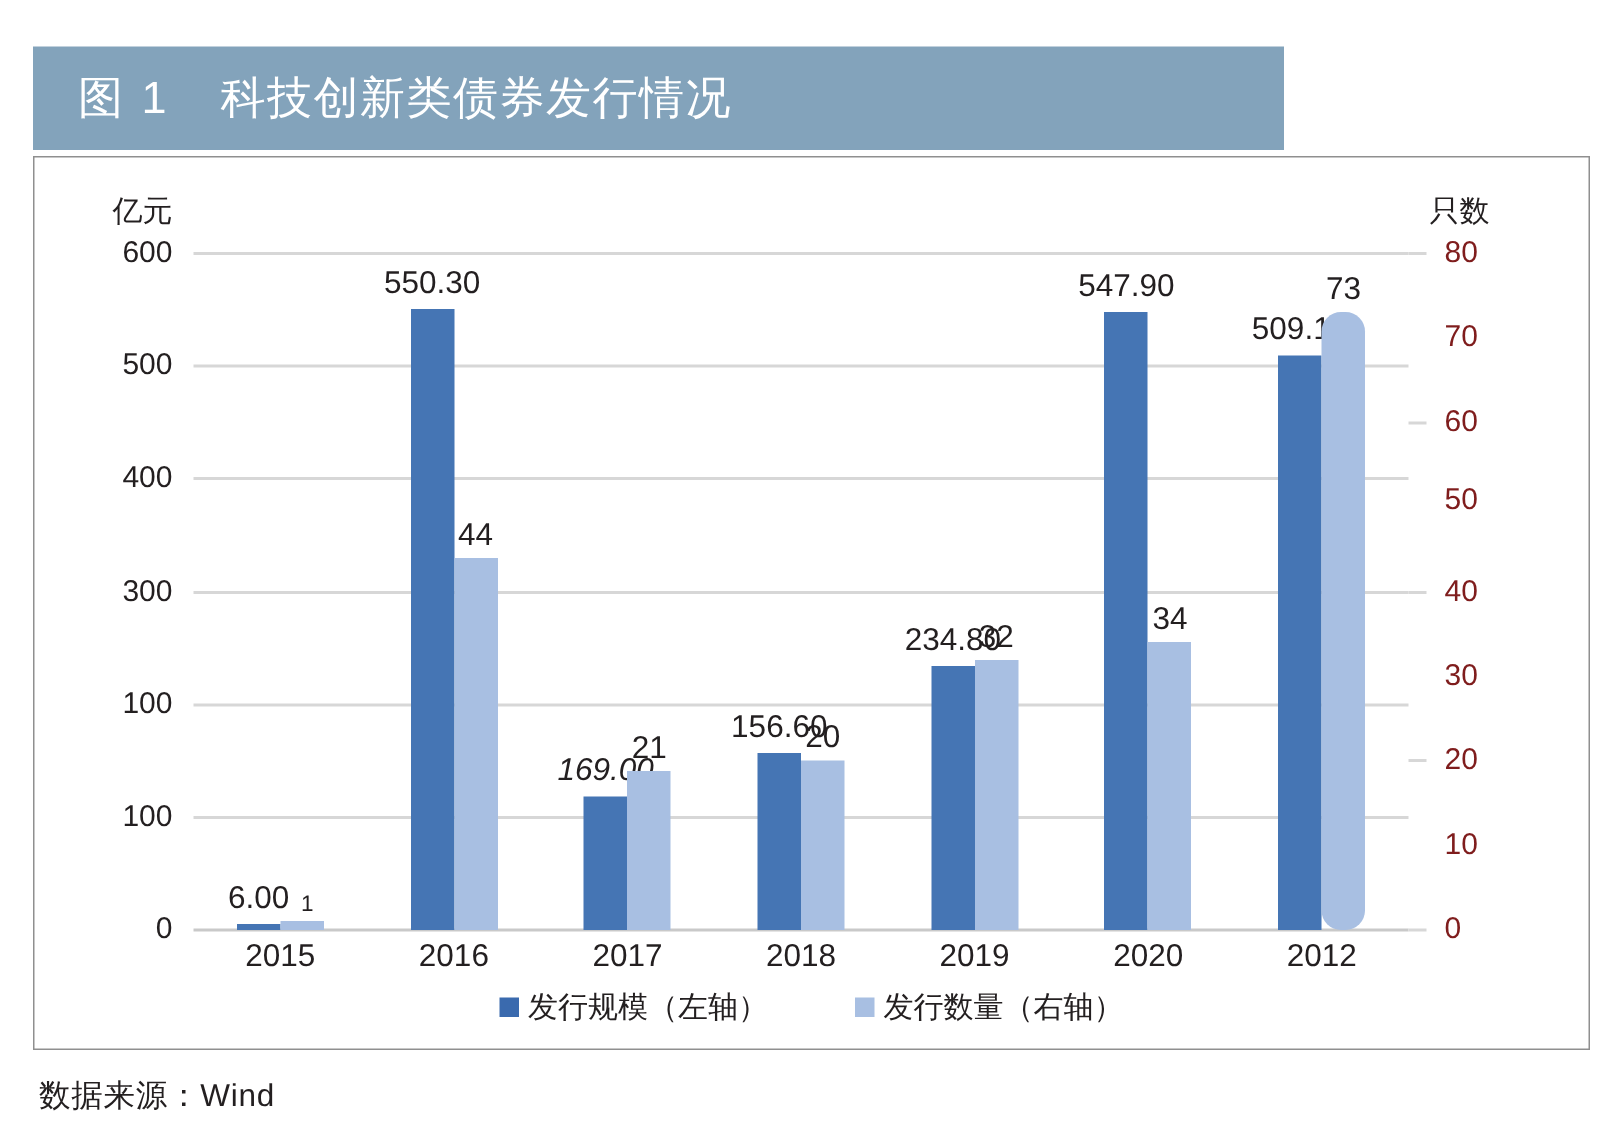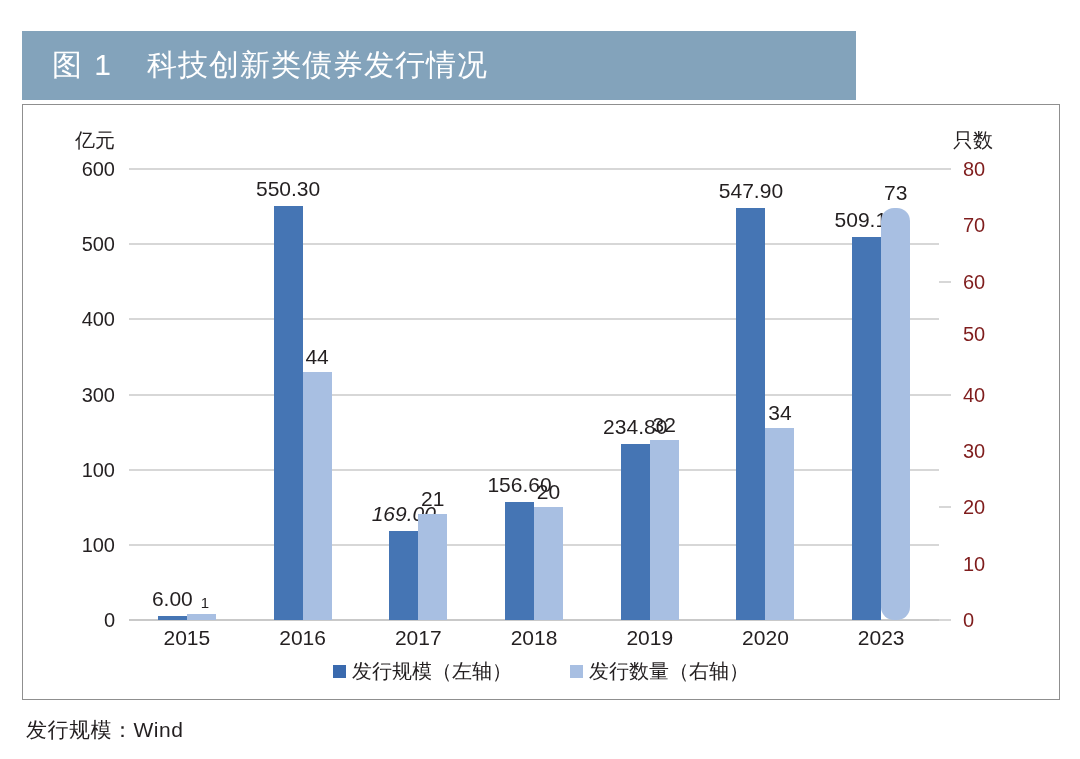--- a/index.html
+++ b/index.html
@@ -350,30 +350,30 @@
         </div>
       </div>
 
     <div class="xlabels" id="xlabels">
         <div class="xlabel">2015</div>
         <div class="xlabel">2016</div>
         <div class="xlabel">2017</div>
         <div class="xlabel">2018</div>
         <div class="xlabel">2019</div>
         <div class="xlabel">2020</div>
-        <div class="xlabel">2023</div>
+        <div class="xlabel">2012</div>
       </div>
 
     <div class="legend" id="legend">
         <div class="legend-item">
           <span class="swatch amount"></span>
           <span>发行规模（左轴）</span>
         </div>
         <div class="legend-item">
           <span class="swatch count"></span>
           <span>发行数量（右轴）</span>
         </div>
       </div>
   </div>
 
-  <div class="source">发行规模：Wind</div>
+  <div class="source">数据来源：Wind</div>
 
 </div>
 
 </body></html>

